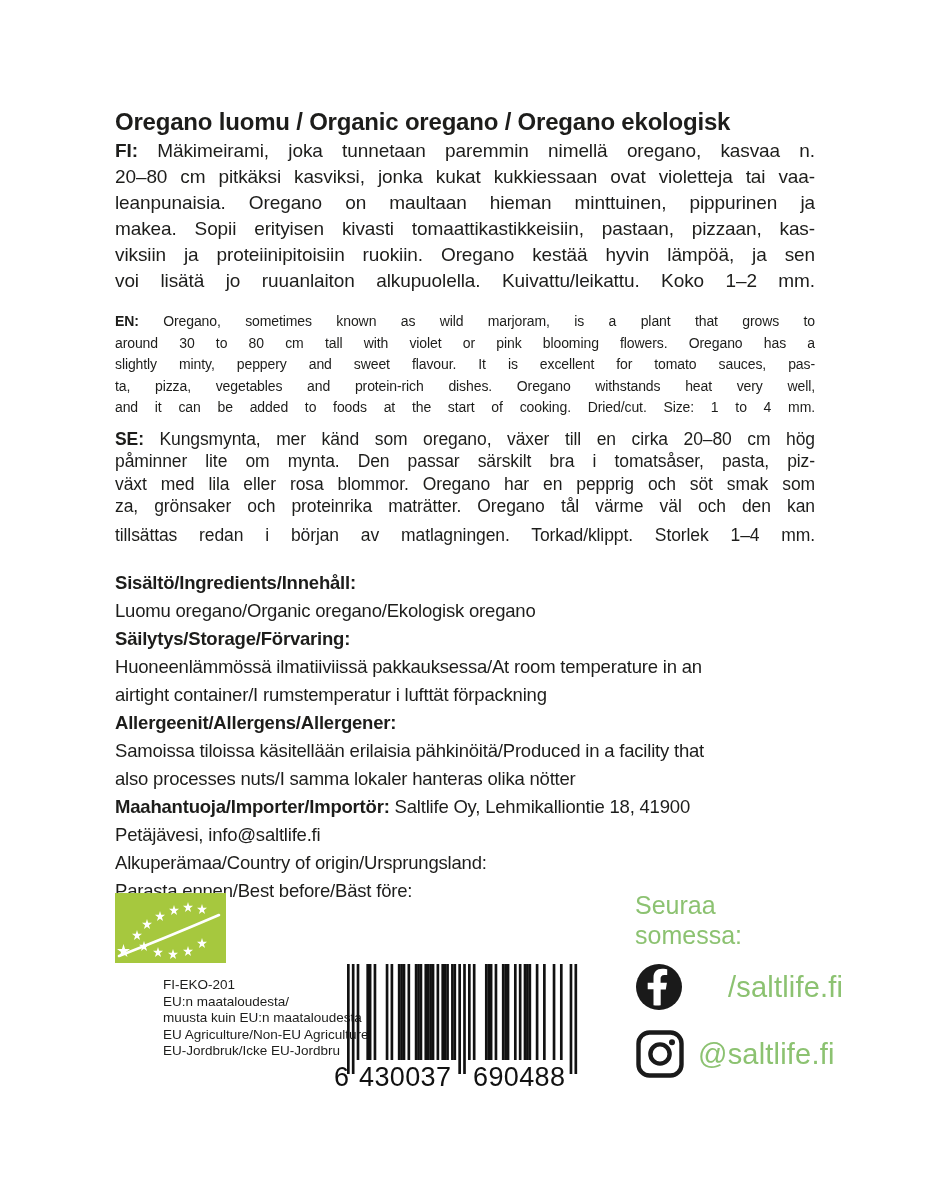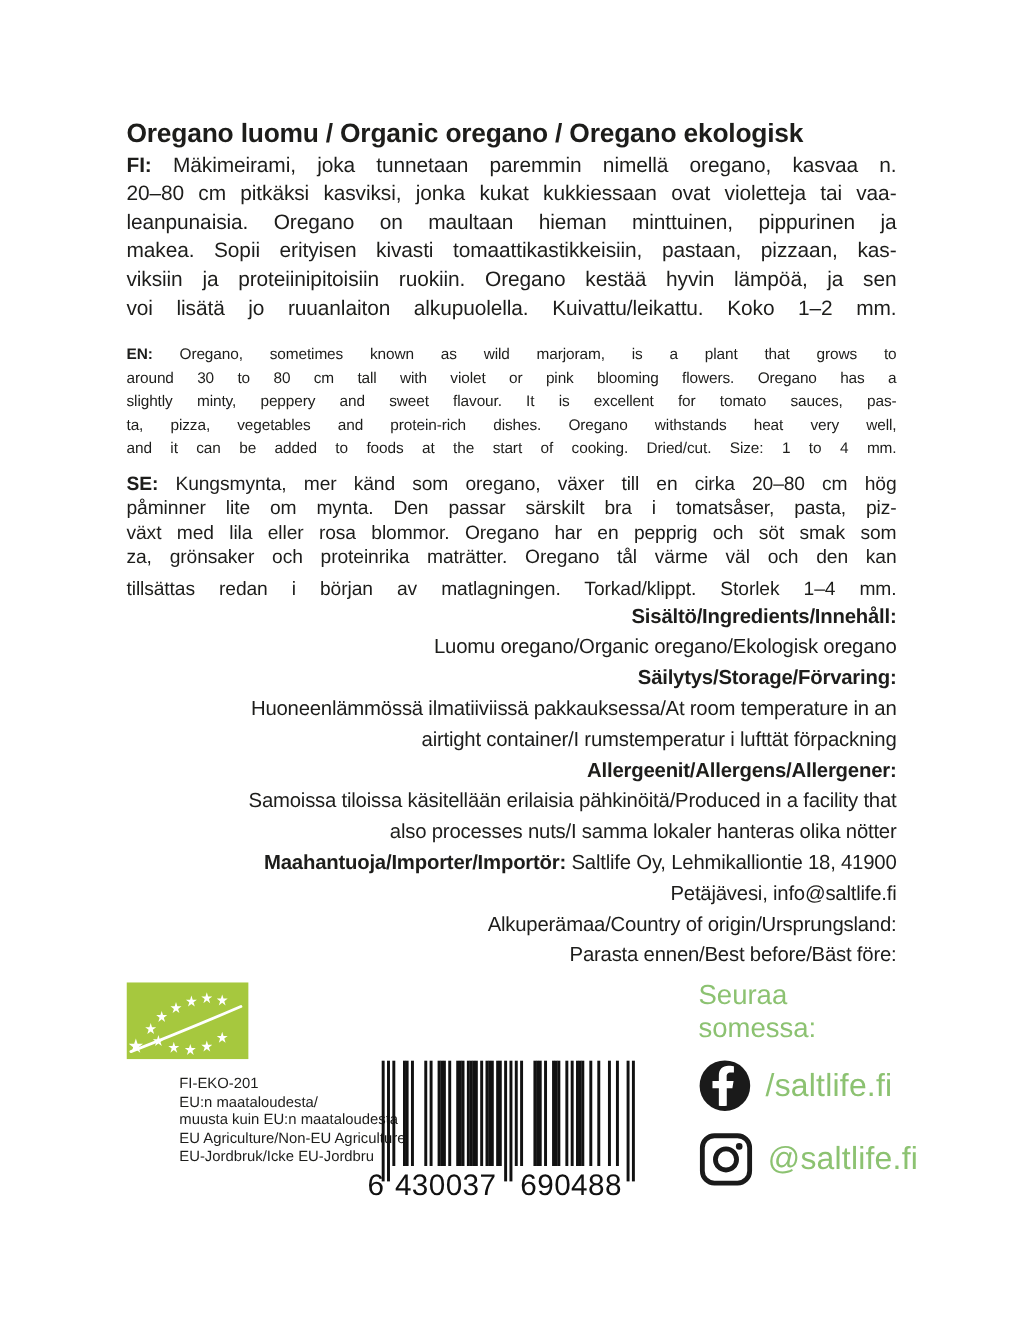--- a/index.html
+++ b/index.html
@@ -16,32 +16,32 @@
   }
   .para{margin:0;}
   .jline{text-align:justify;text-align-last:justify;white-space:normal;letter-spacing:-0.1px;}
   .para-fi{margin-top:0;}
   .para-fi .jline{font-size:19px;line-height:26px;}
   .para-en{margin-top:17px;}
   .para-en .jline{font-size:14px;line-height:21.5px;}
   .para-se{margin-top:9px;}
   .para-se .jline{font-size:17.5px;line-height:22.5px;}
   .para-se .jline:last-child{margin-top:6px;}
-  .info{margin-top:0;text-align:right;}
+  .info{margin-top:23px;}
   .info-line{font-size:18.5px;line-height:28px;white-space:nowrap;letter-spacing:-0.2px;}
   .info-line b{letter-spacing:-0.2px;}
 
   .footer{position:absolute;left:115px;top:890px;width:700px;height:290px;}
   .eu-logo{position:absolute;left:0;top:3px;}
   .eu-lines{position:absolute;left:0;top:87px;font-size:13.5px;line-height:16.5px;margin-left:48px;}
   .barcode{position:absolute;left:212px;top:74px;}
   .social{position:absolute;left:520px;top:0;width:190px;}
   .social-heading{font-size:25px;line-height:30px;color:#8cc271;}
   .social-row{display:flex;align-items:center;}
-  .social-row.fb{margin-top:13px;}
+  .social-row.fb{margin-top:13px;gap:32px;}
   .social-row.ig{margin-top:18px;}
   .social-row .handle{font-size:29px;color:#8cc271;margin-left:13px;letter-spacing:0.2px;}
   .social-icon{flex:0 0 auto;display:block;}
 </style>
 </head>
 <body>
 
 <div class="content">
   <h1 class="title">Oregano luomu / Organic oregano / Oregano ekologisk</h1>
 

